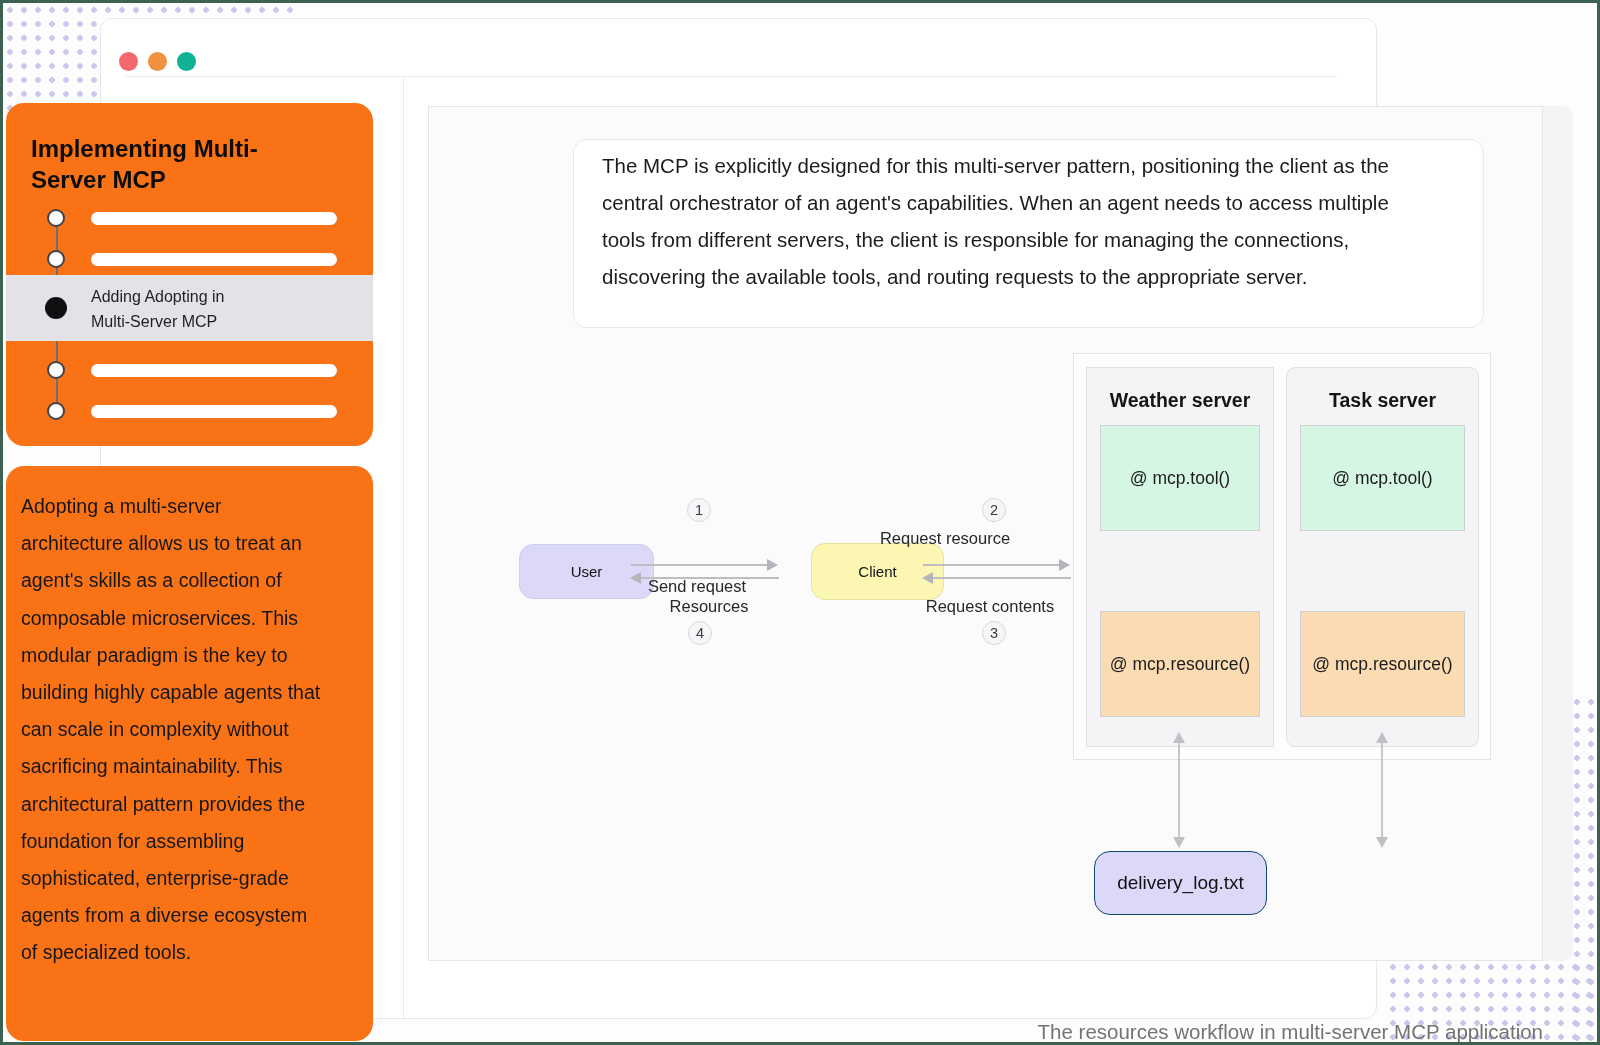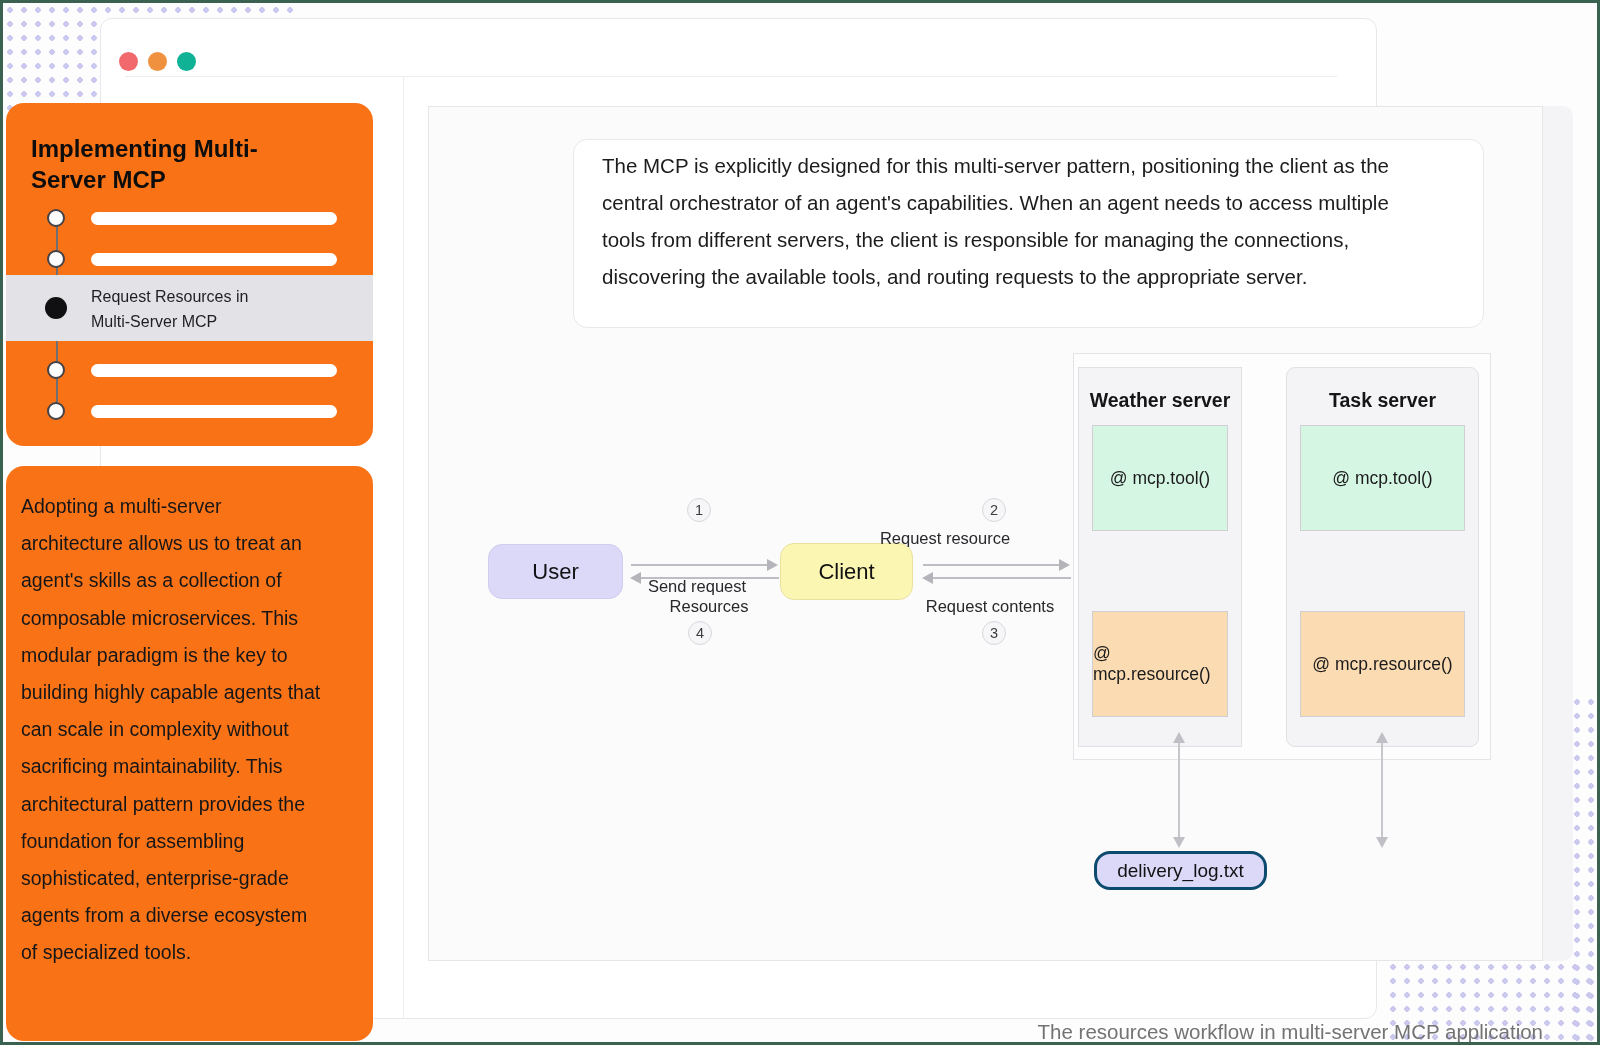--- a/index.html
+++ b/index.html
@@ -24,50 +24,50 @@
   .panel{position:absolute; left:425px; top:103px; width:1115px; height:855px; background:#fbfbfc;
     border:1px solid #e6e6e9; box-sizing:border-box;}
 
   .pre{white-space:pre-line;}
 
   .intro-box{position:absolute; left:570px; top:136px; width:911px; height:189px; background:#ffffff;
     border:1px solid #e9e9ec; border-radius:14px; box-sizing:border-box;}
   .intro-text{position:absolute; left:28px; top:7px; width:860px; font-size:20.5px; line-height:37px; color:#1c1c1e;}
 
   .node{position:absolute; display:flex; align-items:center; justify-content:center;
-    border-radius:14px; font-size:22px; color:#121214; box-sizing:border-box;}
+    border-radius:14px; font-size:15px; color:#121214; box-sizing:border-box;margin-left:31px;}
   .node-user{left:485px; top:541px; width:135px; height:55px; background:#dcd9f8; border:1px solid #ceccef;}
   .node-client{left:777px; top:540px; width:133px; height:57px; background:#fbf7b3; border:1px solid #e9e1a2;}
 
   .harrow{position:absolute; height:2px; background:#bdbdc3;}
   .head{position:absolute; width:0; height:0;}
   .head-r{border-top:6px solid transparent; border-bottom:6px solid transparent; border-left:11px solid #b4b4ba;}
   .head-l{border-top:6px solid transparent; border-bottom:6px solid transparent; border-right:11px solid #b4b4ba;}
   .head-u{border-left:6px solid transparent; border-right:6px solid transparent; border-bottom:11px solid #bfbfc5;}
   .head-d{border-left:6px solid transparent; border-right:6px solid transparent; border-top:11px solid #bfbfc5;}
   .flow-label{position:absolute; font-size:16.5px; color:#28282b; text-align:center;}
   .badge{position:absolute; width:24px; height:24px; border-radius:50%; background:#f6f6f8;
     border:1px solid #d8d8dd; box-sizing:border-box; display:flex; align-items:center; justify-content:center;
     font-size:14.5px; color:#3b3b40;}
 
   .servers{position:absolute; left:1070px; top:350px; width:418px; height:407px; background:#fdfdfe;
     border:1px solid #e4e4e8; box-sizing:border-box;}
   .srv{position:absolute; top:13px; height:380px; background:#f4f4f6; border:1px solid #e1e1e5; box-sizing:border-box;}
-  .srv-w{left:4px; width:164px;}
+  .srv-w{left:12px; width:188px;}
   .srv-t{left:212px; width:193px;border-radius:9px;}
   .srv-title{position:absolute; left:0; top:21px; width:100%; text-align:center; font-size:19.5px; font-weight:700; color:#151517;}
   .mbox{position:absolute; left:13px; right:13px; height:106px; display:flex; align-items:center; justify-content:center;
     font-size:17.5px; color:#1b1b1d; border:1px solid #cfcfd4; box-sizing:border-box;}
   .mtool{top:57px; background:#d6f6e4;}
   .mres{top:243px; background:#fbdcb2;}
 
   .vline{position:absolute; width:2px; height:96px; top:739px; background:#c6c6cb;}
 
-  .file{position:absolute; top:848px; height:39px; display:flex; align-items:center; justify-content:center;
-    background:#dcd9f8; border:3px solid #0c4a6e; border-radius:16px; box-sizing:border-box; font-size:19px; color:#121214;}
+  .file{position:absolute; top:848px; height:64px; display:flex; align-items:center; justify-content:center;
+    background:#dcd9f8; border:1px solid #0c4a6e; border-radius:16px; box-sizing:border-box; font-size:19px; color:#121214;}
   .file-1{left:1091px; width:173px;}
   .file-2{left:1294px; width:171px;}
 
   .caption{position:absolute; left:425px; top:973px; width:1115px; text-align:right; font-size:20.5px; color:#737373;margin-top:44px;}
 
   .card{position:absolute; left:3px; background:#f97316; border-radius:18px;}
   .card-steps{top:100px; width:367px; height:343px;}
   .card-text{top:463px; width:367px; height:575px;}
   .side-title{position:absolute; left:25px; top:30px; font-size:24px; font-weight:700; line-height:31px; color:#0d0d0d;}
   .connector{position:absolute; left:50px; top:115px; width:2px; height:193px; background:#6e6e73;}
@@ -174,21 +174,21 @@
     <div class="connector"></div>
     <div class="active-band"></div>
 
     <div class="step-circle" style="top:106px;"></div>
     <div class="skel" style="top:109px;"></div>
 
     <div class="step-circle" style="top:147px;"></div>
     <div class="skel" style="top:150px;"></div>
 
     <div class="active-dot"></div>
-    <div class="active-label pre">Request Resources in
+    <div class="active-label pre">Adding Adopting in
 Multi-Server MCP</div>
 
     <div class="step-circle" style="top:258px;"></div>
     <div class="skel" style="top:261px;"></div>
 
     <div class="step-circle" style="top:299px;"></div>
     <div class="skel" style="top:302px;"></div>
   </div>
 
   <div class="card card-text">

